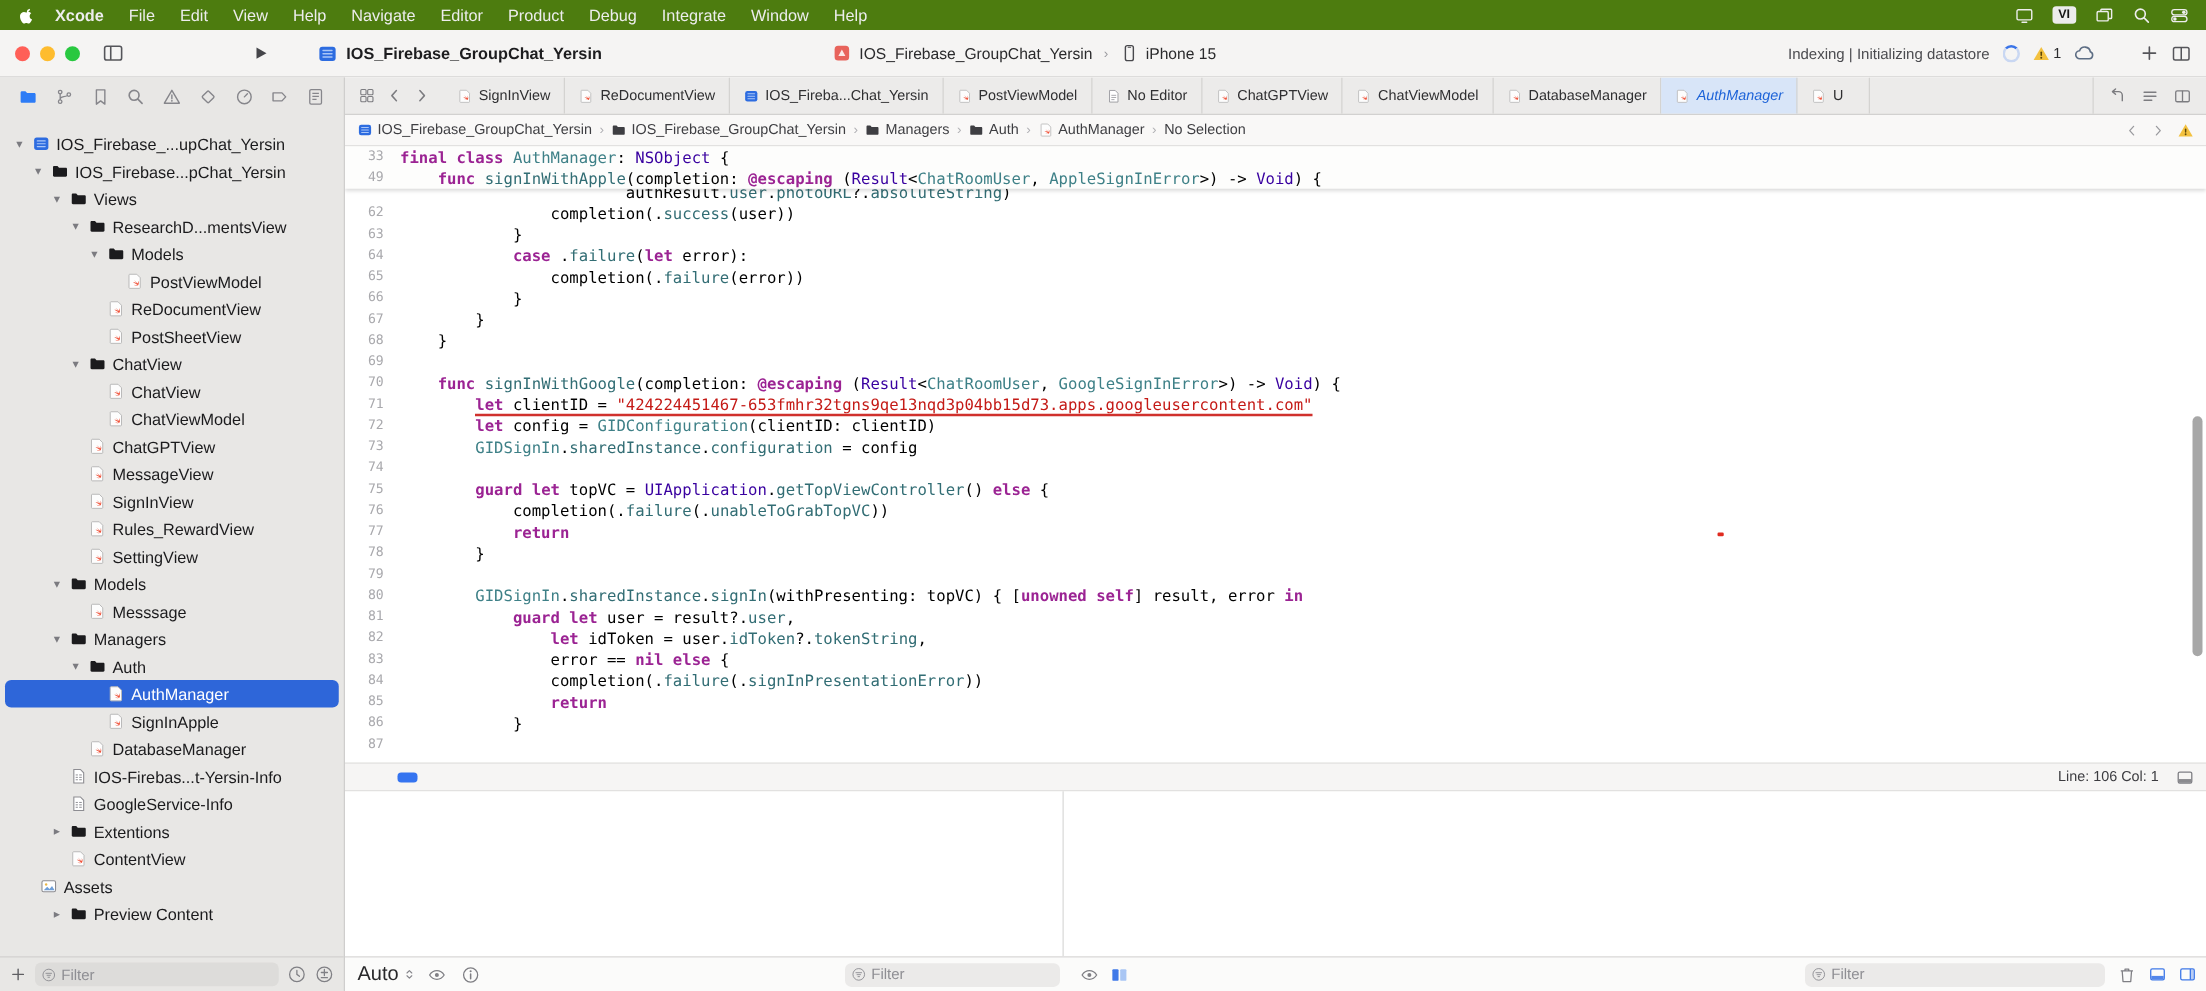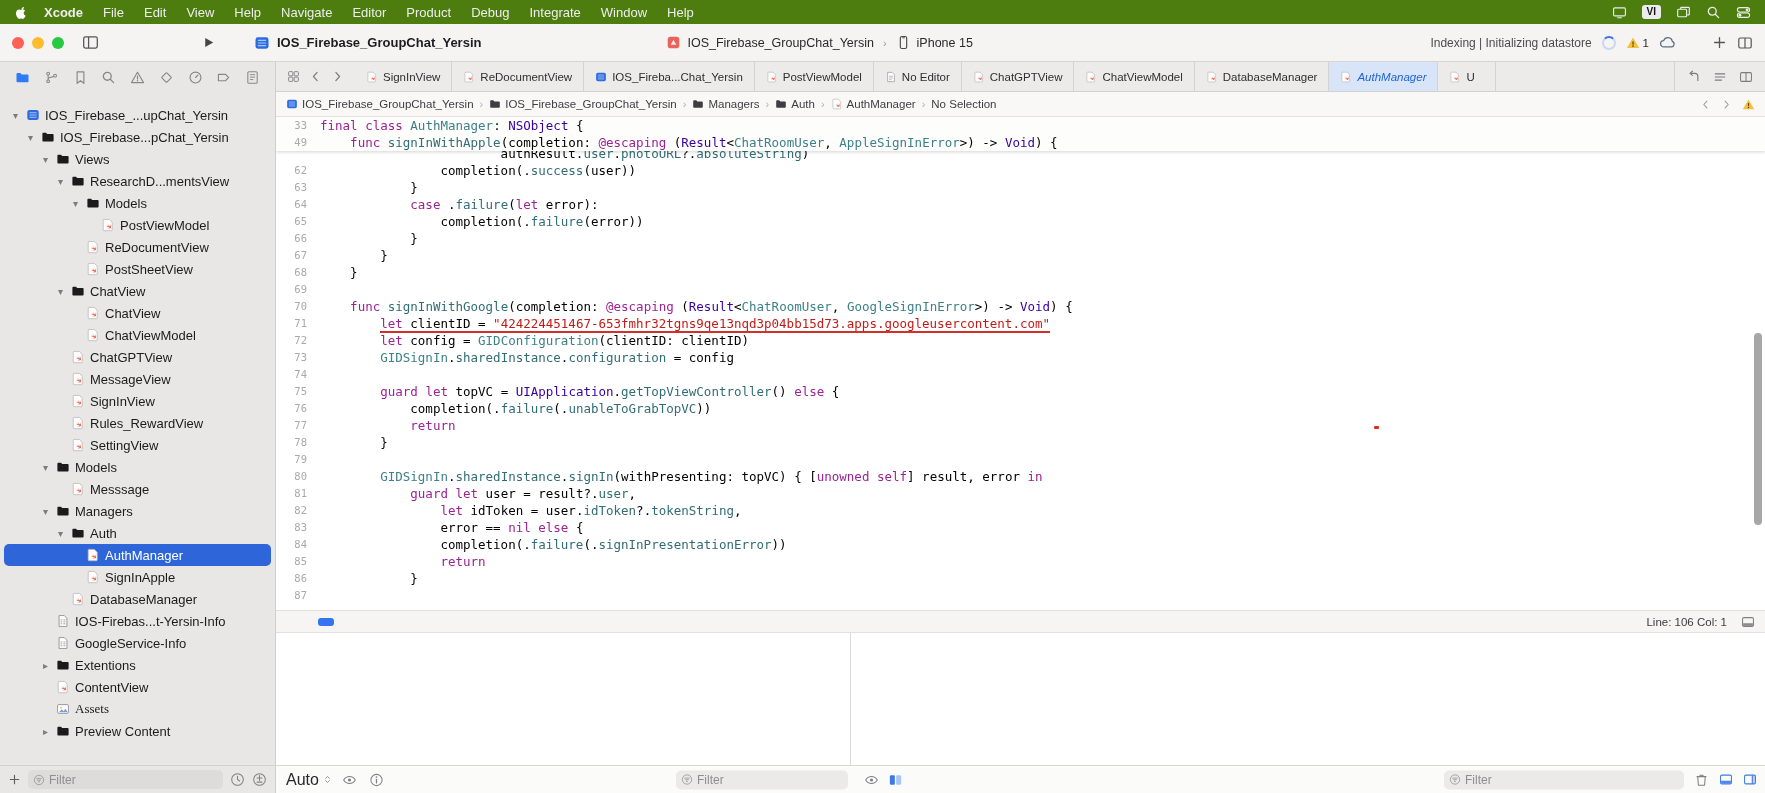--- a/index.html
+++ b/index.html
@@ -76,21 +76,21 @@
 .jb-sep{color:#b0b0b4;margin:0 6px;font-size:11px}
 .jb-right{margin-left:auto;display:flex;align-items:center;gap:10px;color:#9a9a9e}
 .jb-right .icn{width:11px;height:11px}
 .warn-sm{width:13px !important;height:13px !important}
 
 
 .code-area{height:493px;position:relative;overflow:hidden;font-family:"DejaVu Sans Mono",monospace;font-size:12.5px;flex:none}
 .code-row{display:flex;height:17px;line-height:17px;white-space:pre}
 .lnum{width:44px;flex:none;text-align:right;padding-right:13px;color:#a9a9ad;font-size:10.5px}
 .ltext{flex:1;min-width:0}
-.tk-kw{color:#9b2393;font-weight:400}
+.tk-kw{color:#9b2393;font-weight:700}
 .tk-ty{color:#3900a0}
 .tk-pr{color:#3e8087}
 .tk-fn{color:#326d74}
 .tk-st{color:#c41a16}
 .tk-pl{color:#000}
 .sticky{position:relative;z-index:2;background:#fdfdfc;box-shadow:0 1.5px 3px rgba(0,0,0,.14)}
 .partial-clip{height:11px;overflow:hidden}
 .partial-clip .code-row{margin-top:-6px}
 .err-ul{border-bottom:2px solid #d0312d}
 .scrollbar-v{position:absolute;right:3px;top:216px;width:8px;height:192px;border-radius:4px;background:rgba(60,60,60,.45)}
@@ -593,21 +593,21 @@
             </svg>
             <span class="tlabel">Extentions</span>
           </div>
           <div class="trow" style="padding-left: 40px;">
             <span class="disc"></span>
             <svg class="icn">
               <use href="#sym-swift"></use>
             </svg>
             <span class="tlabel">ContentView</span>
           </div>
-          <div class="trow" style="padding-left: 40px; font-family: Liberation Serif, serif;">
+          <div class="trow" style="padding-left: 16px;">
             <span class="disc"></span>
             <svg class="icn">
               <use href="#sym-assets"></use>
             </svg>
             <span class="tlabel">Assets</span>
           </div>
           <div class="trow" style="padding-left: 40px;">
             <span class="disc">▸</span>
             <svg class="icn">
               <use href="#sym-folder"></use>

